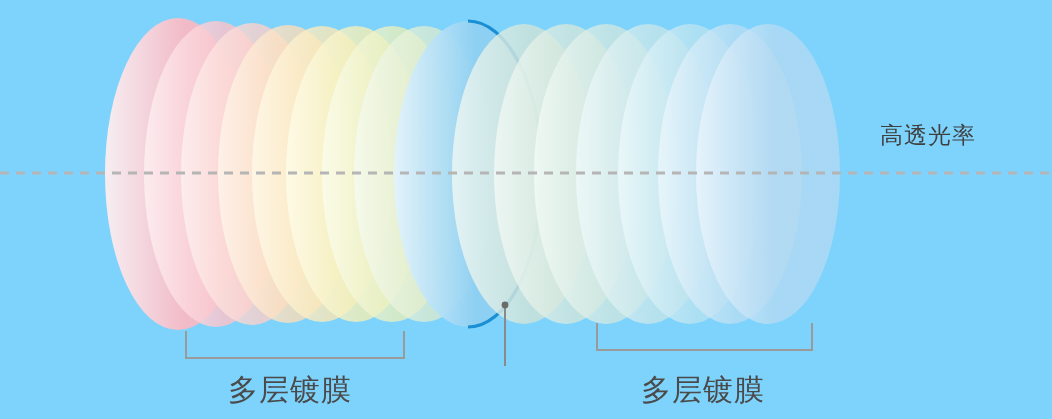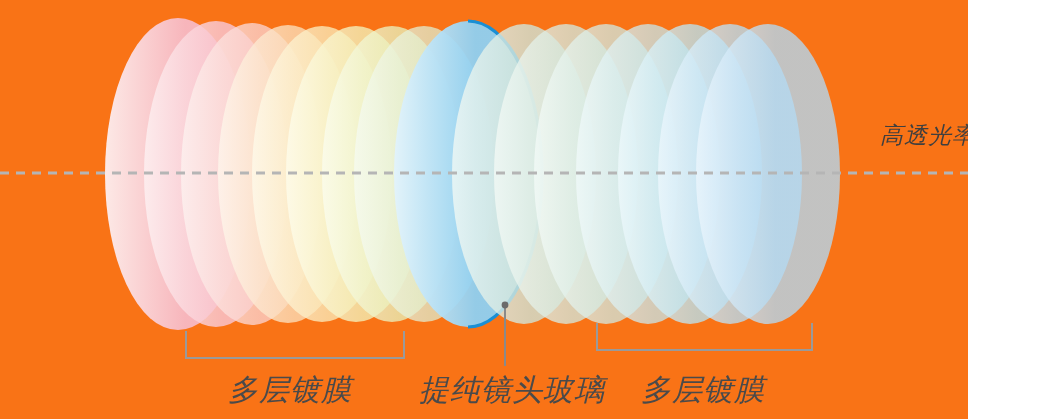--- a/index.html
+++ b/index.html
@@ -5,25 +5,24 @@
   html, body {
     margin: 0;
     padding: 0;
     background: #ffffff;
   }
   body {
     font-family: "DejaVu Sans", "Liberation Sans", sans-serif;
   }
   #stage {
     position: relative;
-    width: 968px;
+    width: 1052px;
     height: 419px;
-    background: #f97316;
+    background: #7dd3fc;
     overflow: hidden;
-    font-style: italic;
   }
   #svg-root {
     position: absolute;
     left: 0;
     top: 0;
     width: 1052px;
     height: 419px;
   }
   .label-text {
     position: absolute;
@@ -163,17 +162,16 @@
     <g id="pointer-group">
         <line x1="505" y1="305" x2="505" y2="366" stroke="#8a8a8a" stroke-width="2"></line>
         <circle cx="505" cy="305" r="3.4" fill="#6b6b6b"></circle>
       </g>
   </svg>
 
   <div class="label-text axis-label" id="transmittance-label" style="left: 880px; top: 124px;">高透光率</div>
 
   <div class="label-text bracket-label" id="left-bracket-label" style="left: 228px; top: 375px;">多层镀膜</div>
 
-  <div class="label-text bracket-label" id="pointer-label" style="left: 419px; top: 375px;">提纯镜头玻璃</div>
 
   <div class="label-text bracket-label" id="right-bracket-label" style="left: 641px; top: 375px;">多层镀膜</div>
 
 </div>
 
 </body></html>

